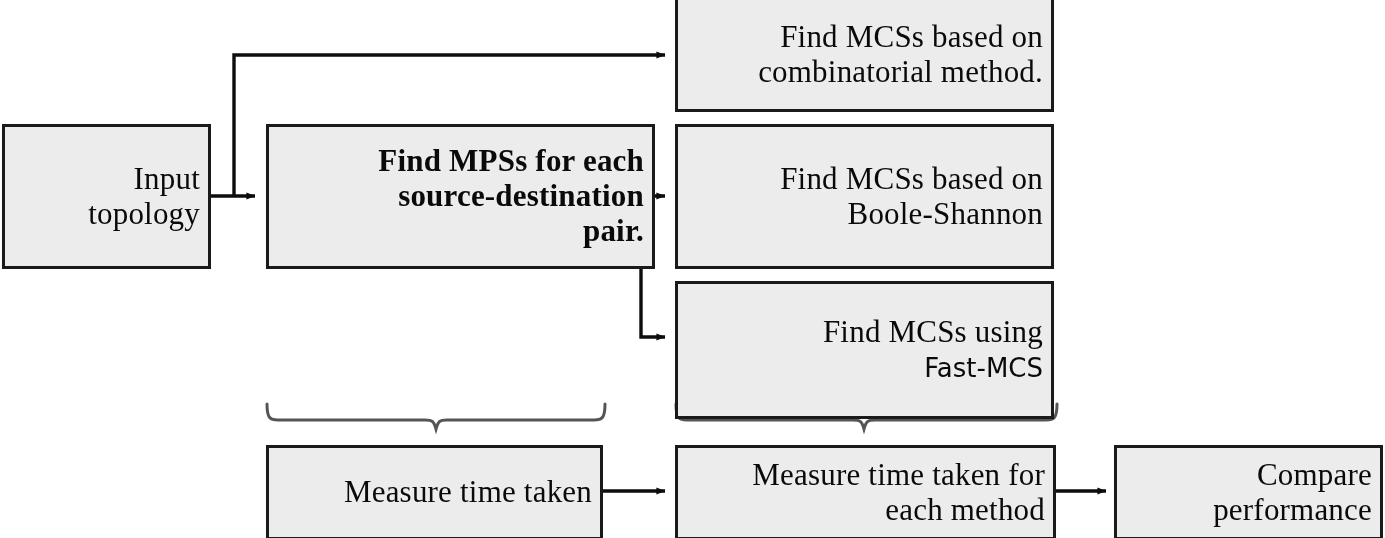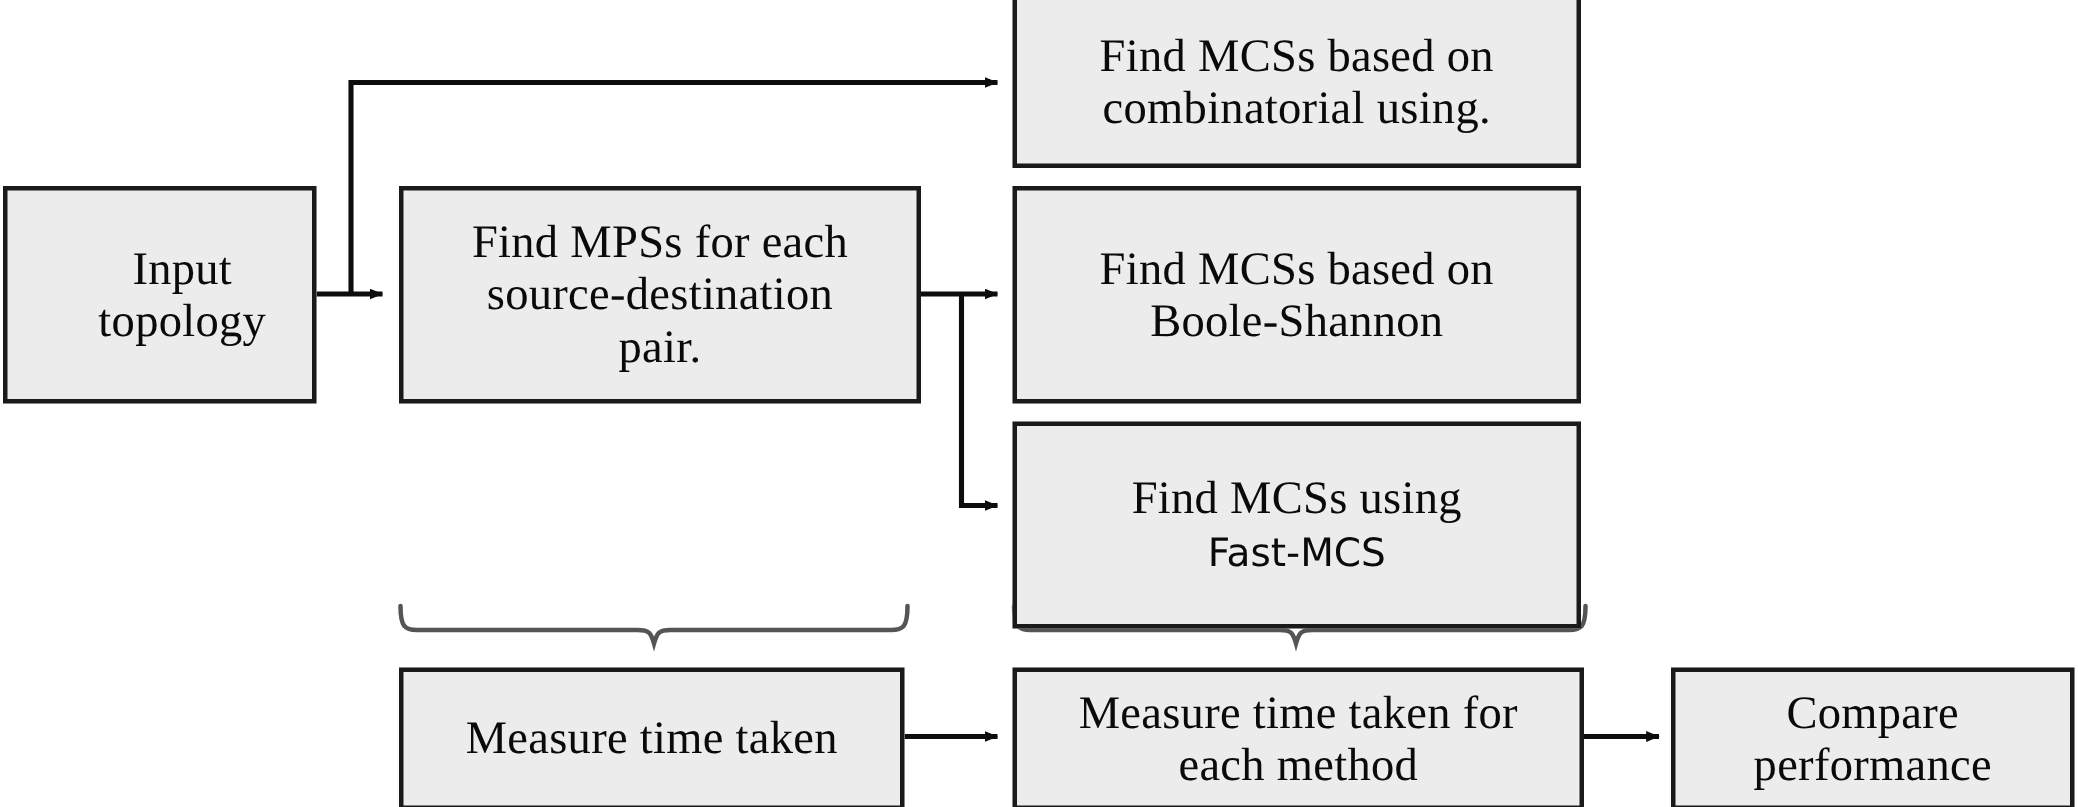--- a/index.html
+++ b/index.html
@@ -28,20 +28,21 @@
     text-align: center;
     color: #0a0a0a;
     font-size: 31px;
     line-height: 1.12;
     letter-spacing: 0.2px;
     padding: 2px 8px;
   }
   .node .label {
     display: block;
     width: 100%;
+    text-align: right;
   }
   .node.mono-line .alt {
     font-family: "DejaVu Sans", sans-serif;
     font-size: 26px;
     letter-spacing: 0px;
   }
   .edge-svg {
     position: absolute;
     left: 0;
     top: 0;
@@ -107,32 +108,32 @@
     </g>
   </svg>
 
   <div class="node" style="left:2px; top:124px; width:209px; height:145px;padding-left:38px;">
     <span class="label">
       <span>Input</span><br>
       <span>topology</span><br>
     </span>
   </div>
 
-  <div class="node" style="left:266px; top:124px; width:348px; height:145px;">
+  <div class="node" style="left:266px; top:124px; width:389px; height:145px;font-weight:bold;">
     <span class="label">
       <span>Find MPSs for each</span><br>
       <span>source-destination</span><br>
       <span>pair.</span>
     </span>
   </div>
 
   <div class="node" style="left:675px; top:-3px; width:379px; height:115px;">
     <span class="label">
       <span>Find MCSs based on</span><br>
-      <span>combinatorial using.</span>
+      <span>combinatorial method.</span>
     </span>
   </div>
 
   <div class="node" style="left:675px; top:124px; width:379px; height:145px;">
     <span class="label">
       <span>Find MCSs based on</span><br>
       <span>Boole-Shannon</span><br>
     </span>
   </div>
 

